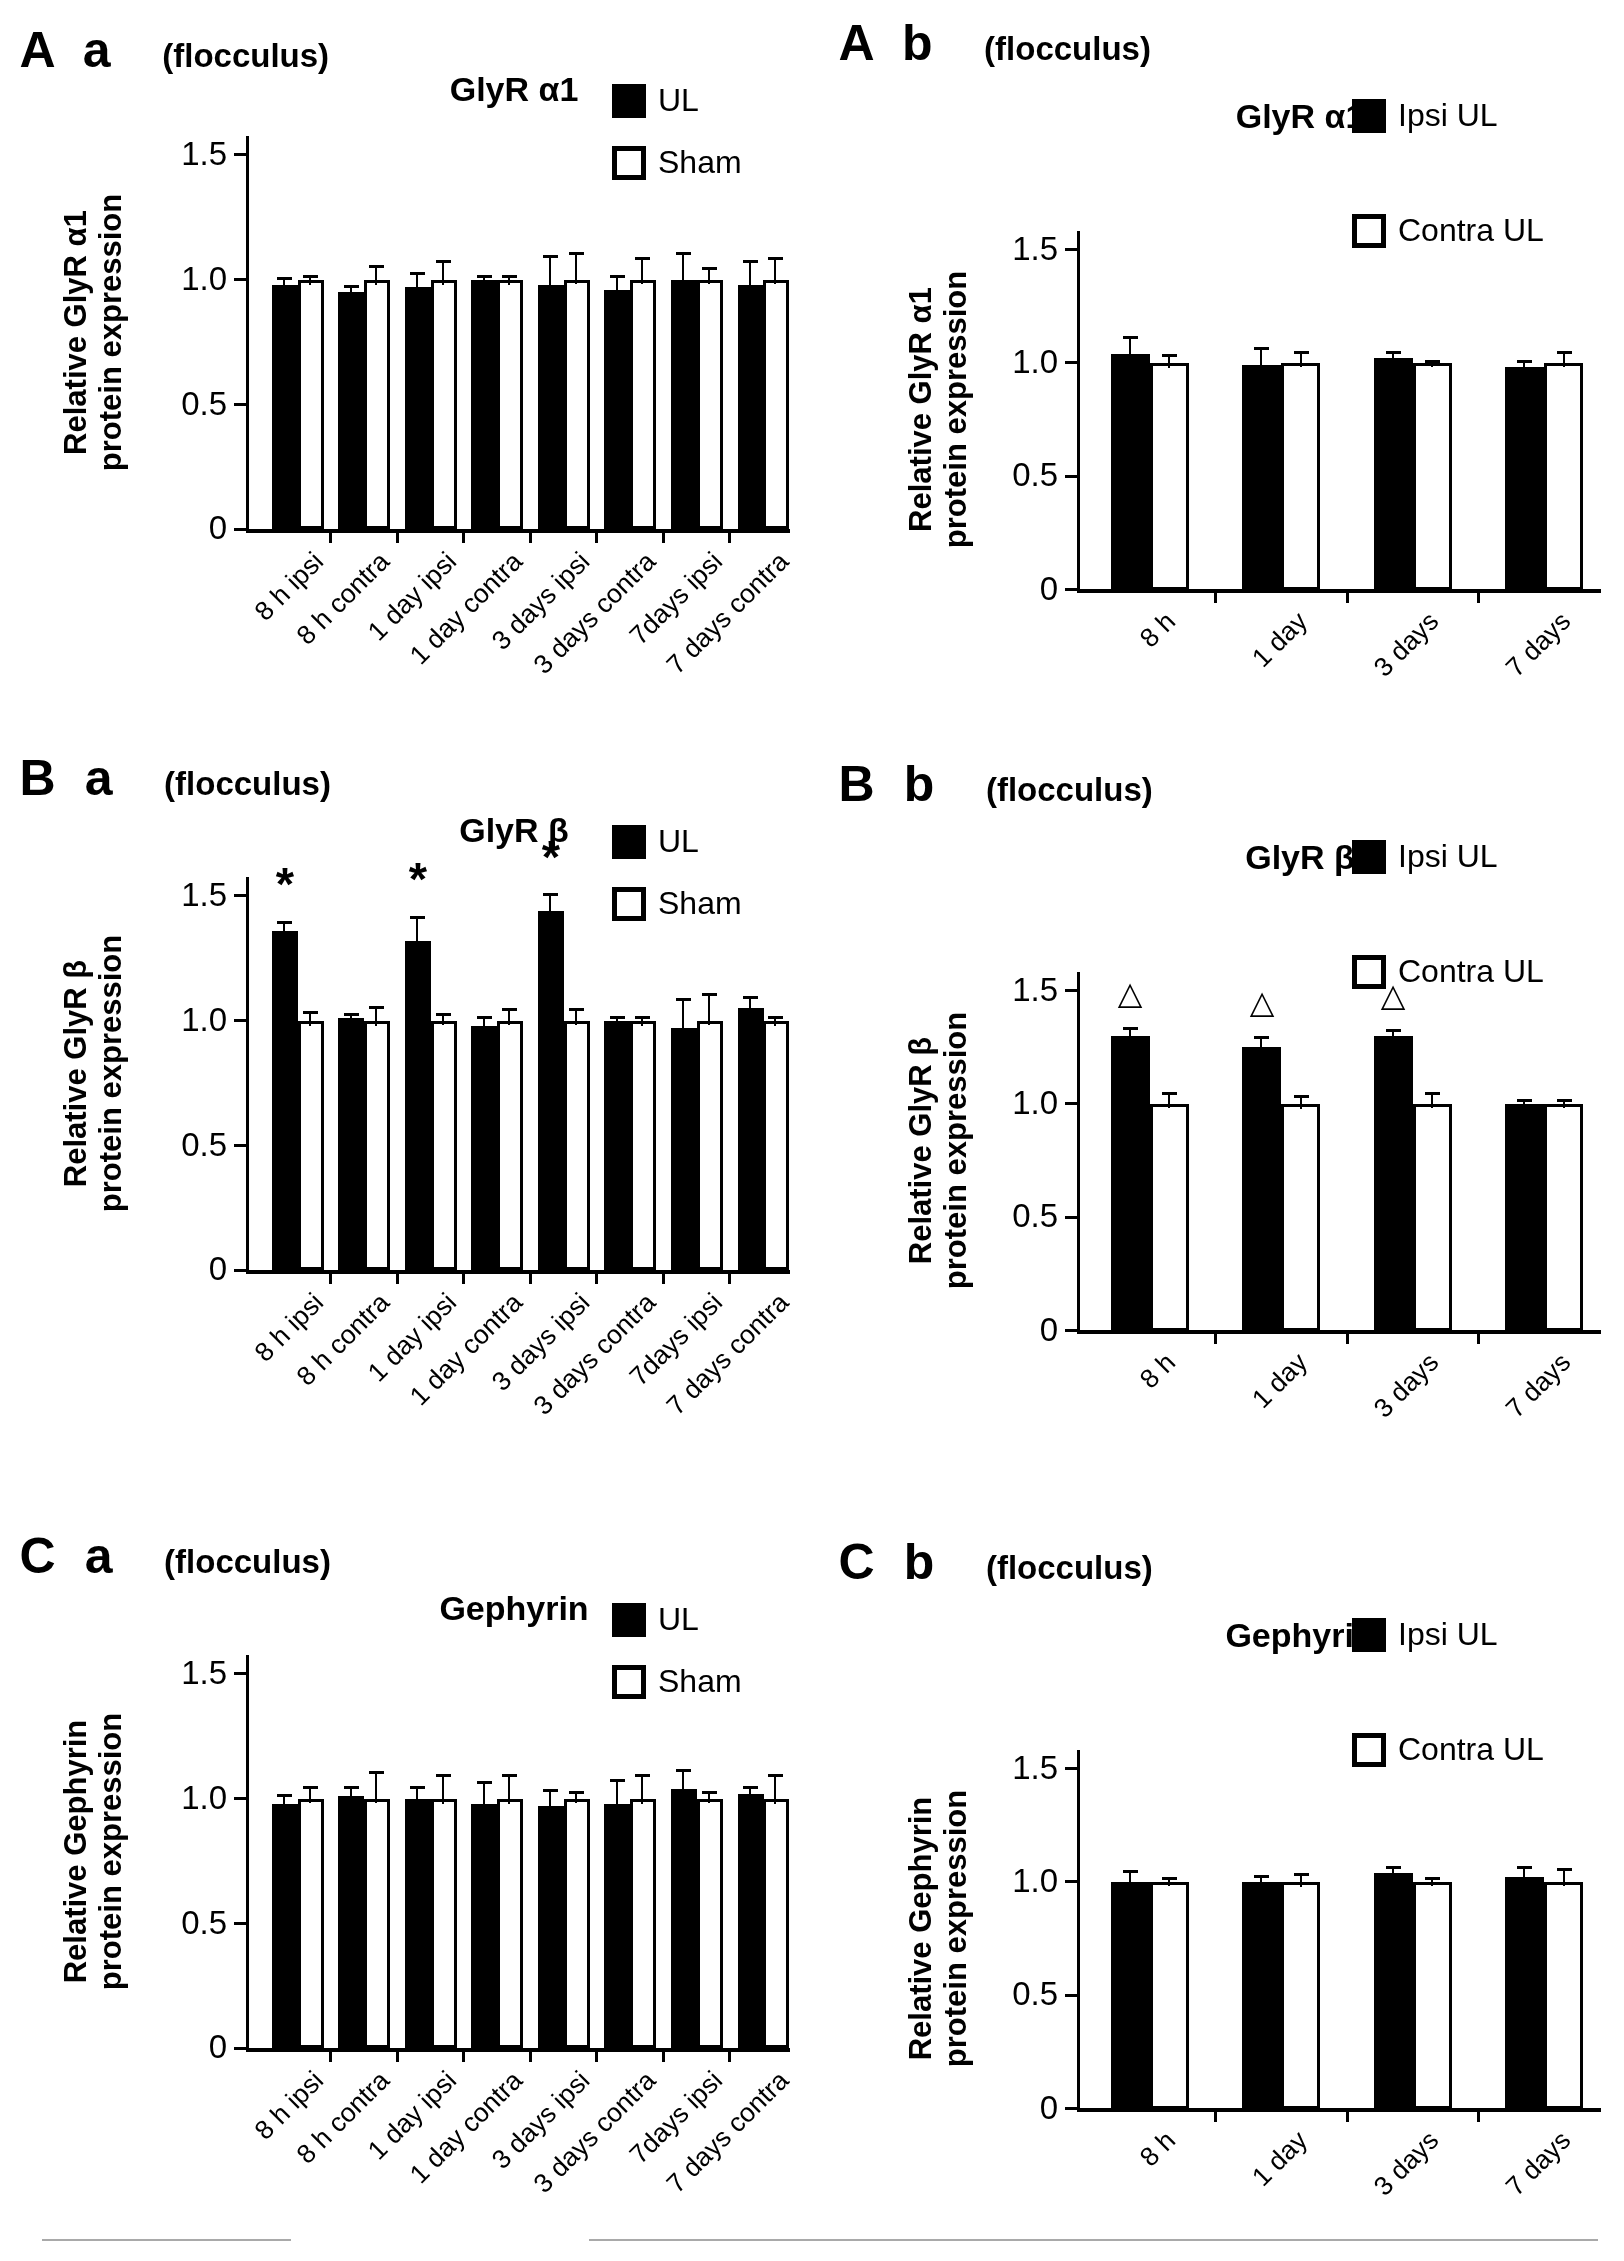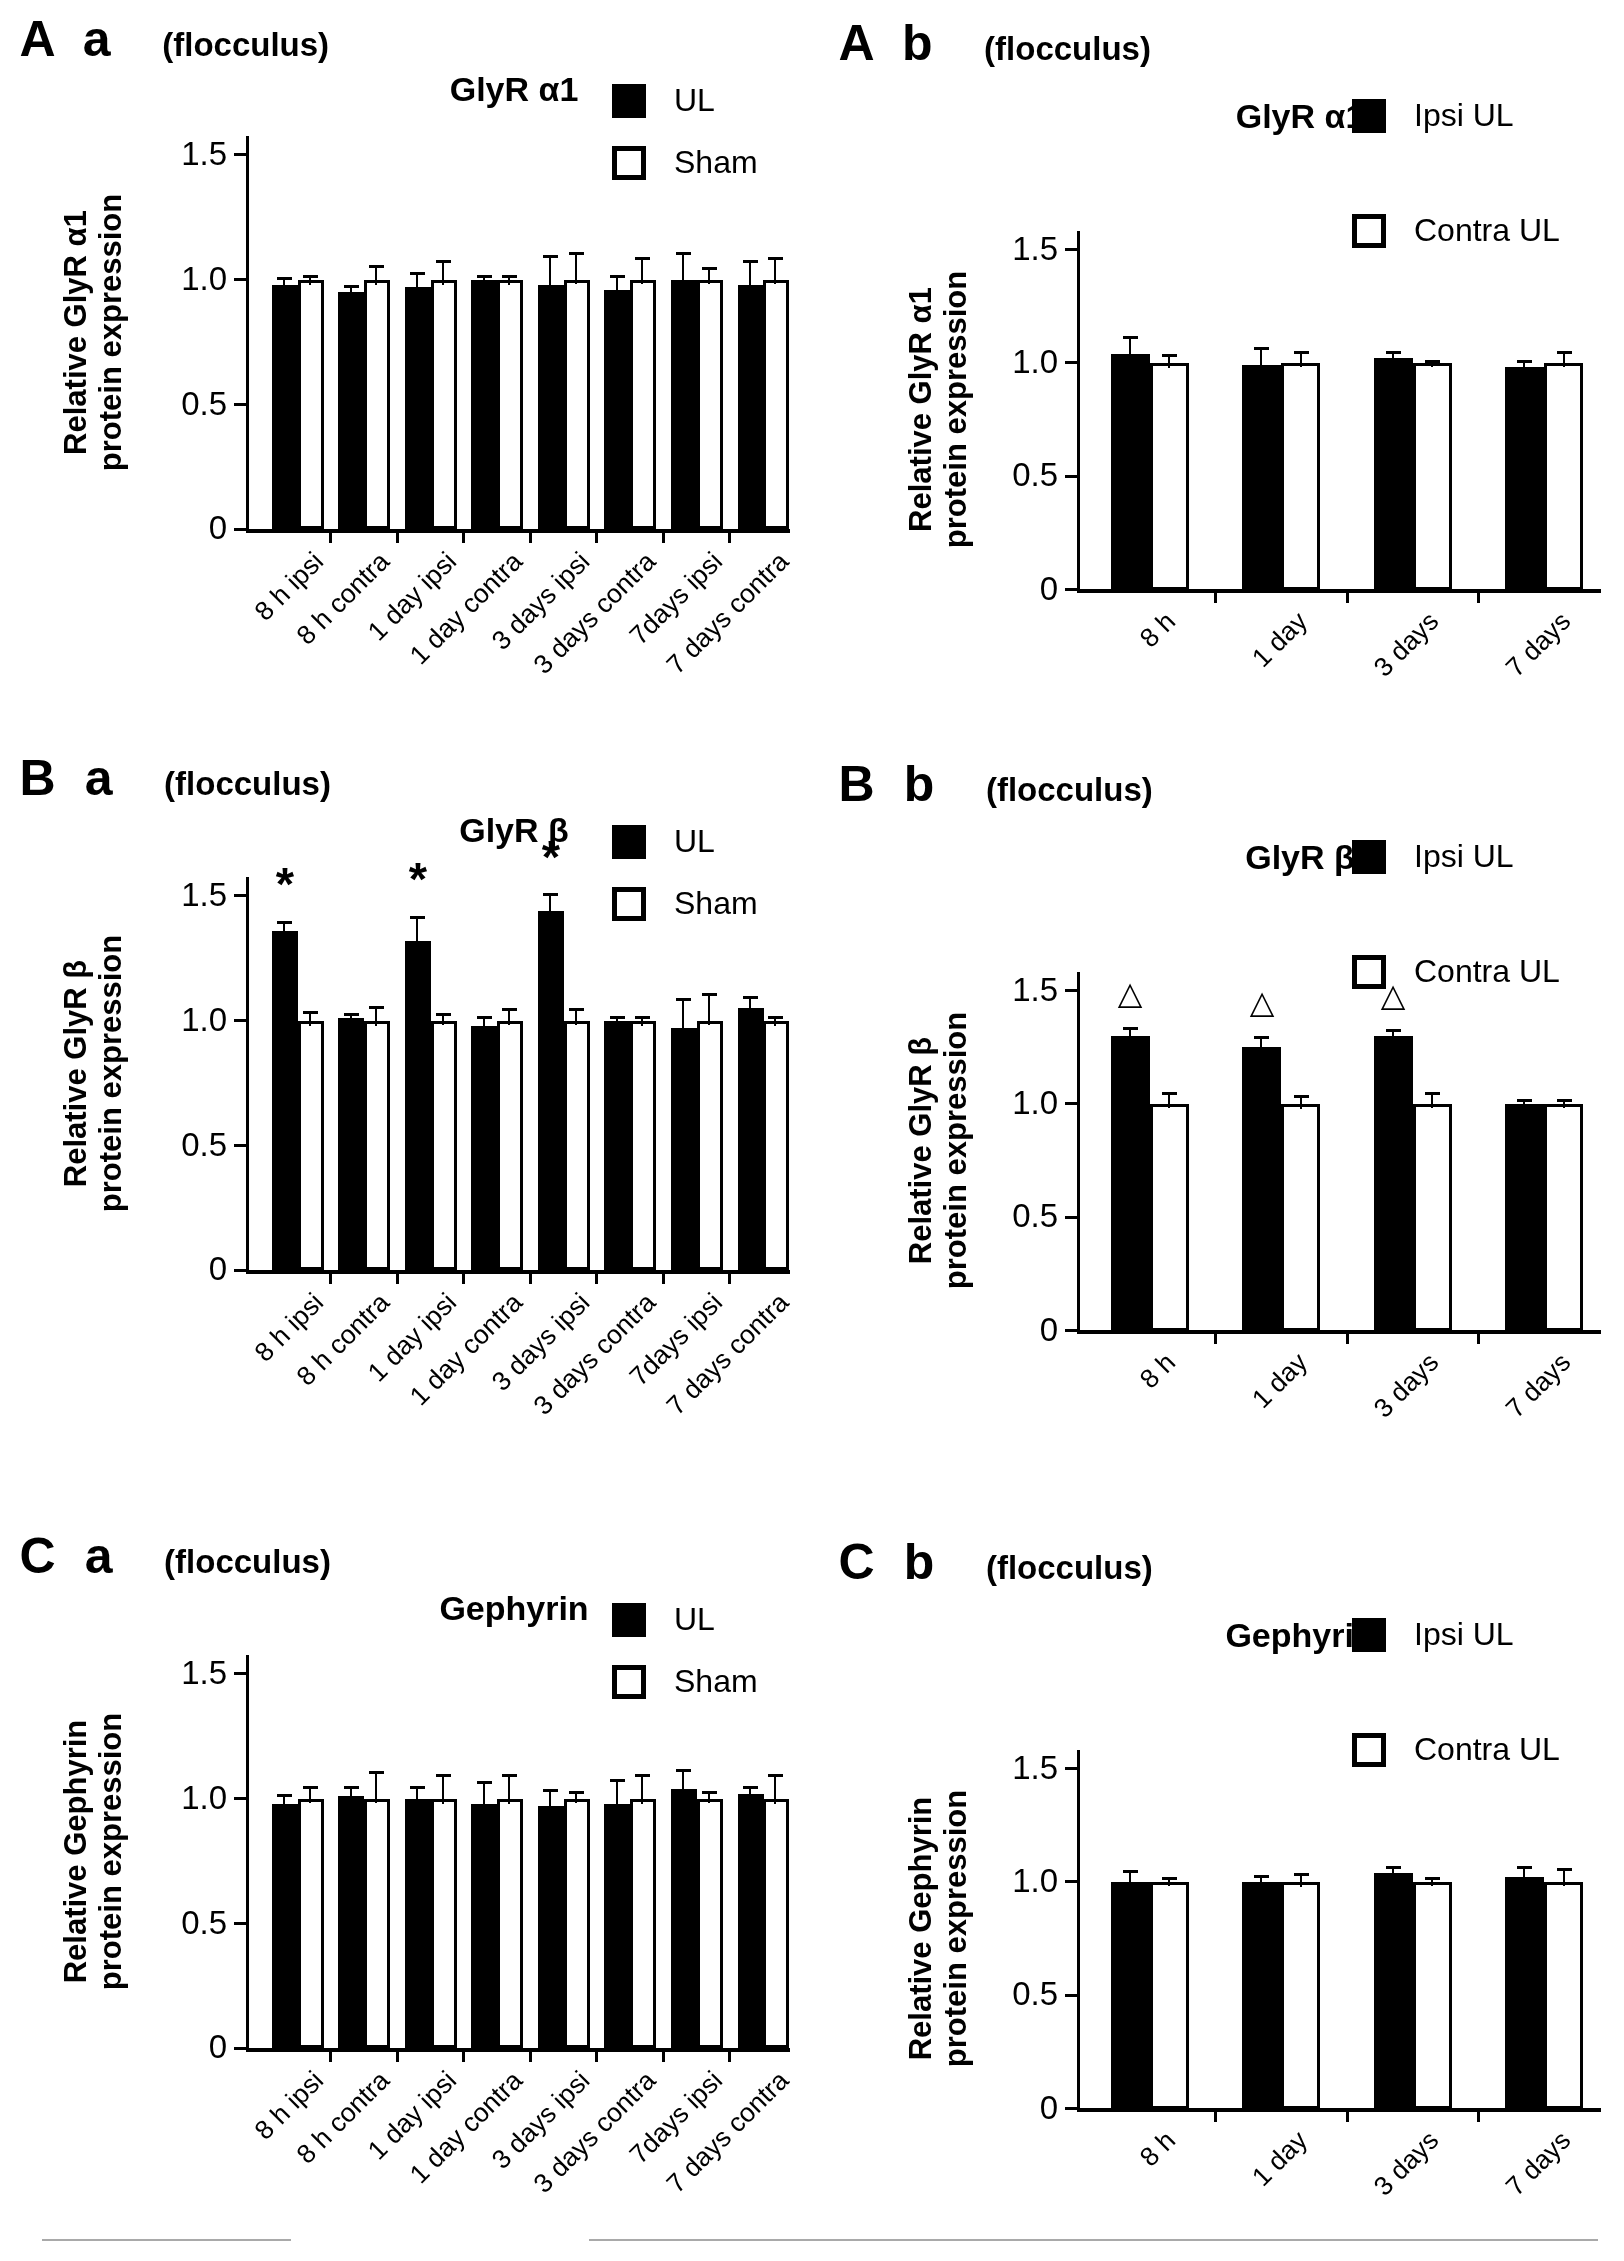--- a/index.html
+++ b/index.html
@@ -9,21 +9,21 @@
     background:#ffffff;
     font-family:"Liberation Sans", sans-serif;
     color:#000;
     overflow:hidden;
   }
   .panel{position:absolute;width:778px;height:726px;}
   .hdr{position:absolute;display:flex;align-items:baseline;gap:44px;white-space:nowrap;}
   .hdr .letter{font-size:50px;font-weight:700;letter-spacing:7.6px;}
   .hdr .region{font-size:33px;font-weight:700;}
   .chart-title{position:absolute;font-size:34px;font-weight:700;transform:translateX(-50%);white-space:nowrap;}
-  .litem{position:absolute;display:flex;align-items:center;gap:28px;}
+  .litem{position:absolute;display:flex;align-items:center;gap:12px;}
   .sw{width:34px;height:34px;flex:0 0 auto;}
   .sw.swblack{background:#000;}
   .sw.swwhite{background:#fff;border:5.3px solid #000;box-sizing:border-box;}
   .llabel{font-size:32px;font-weight:400;white-space:nowrap;}
   .ylab{position:absolute;transform:rotate(-90deg);transform-origin:0 0;
         font-weight:700;font-size:31px;line-height:1.12;text-align:center;}
   .axisv,.axish,.ytickmark,.xtickmark{position:absolute;background:#000;}
   .yticklabel{position:absolute;width:106px;text-align:right;font-size:33px;font-weight:400;}
   .xcatlabel{position:absolute;font-size:26.5px;font-weight:400;white-space:nowrap;
              transform:rotate(-45deg);transform-origin:100% 0;}
@@ -35,21 +35,21 @@
   .err .cap{position:absolute;top:0;left:0;right:0;height:3px;background:#000;}
   .sig{position:absolute;transform:translateX(-50%);font-weight:700;font-size:47px;line-height:1;}
   .sig.tri{font-size:32px;font-weight:400;}
   .sep{position:absolute;height:2.3px;}
 </style>
 </head>
 <body>
 
 <div id="figure">
     <div class="panel" style="left: 15px; top: 0px;">
-      <div class="hdr" style="left: 4.5px; top: 10px;">
+      <div class="hdr" style="left: 4.5px; top: 21px;">
         <div class="letter">A a</div>
         <div class="region">(flocculus)</div>
       </div>
       <div class="chart-title" style="left: 499px; top: 70px;">GlyR α1</div>
       <div class="litem" style="left: 597px; top: 82px;">
         <div class="sw swblack" style="background: rgb(0, 0, 0);"></div>
         <div class="llabel">UL</div>
       </div>
       <div class="litem" style="left: 597px; top: 144px;">
         <div class="sw swwhite" style="background: rgb(255, 255, 255);"></div>

